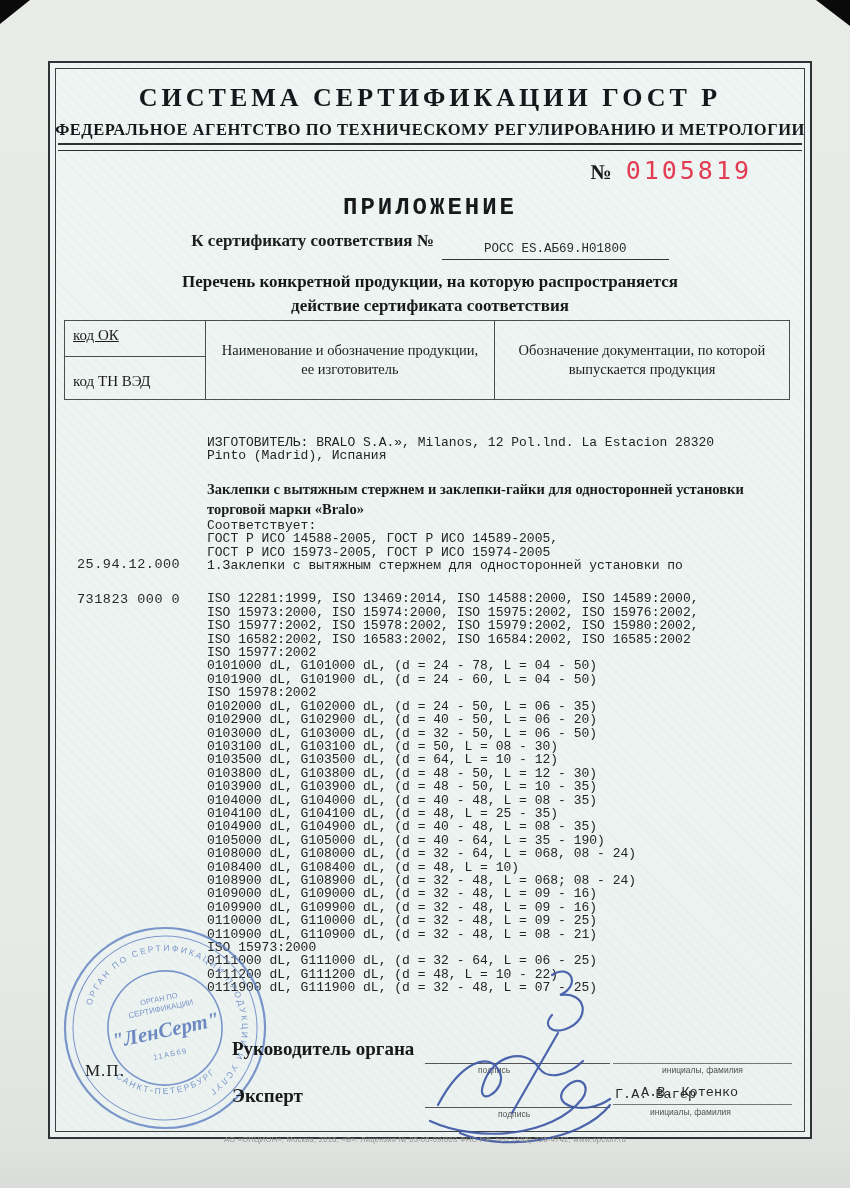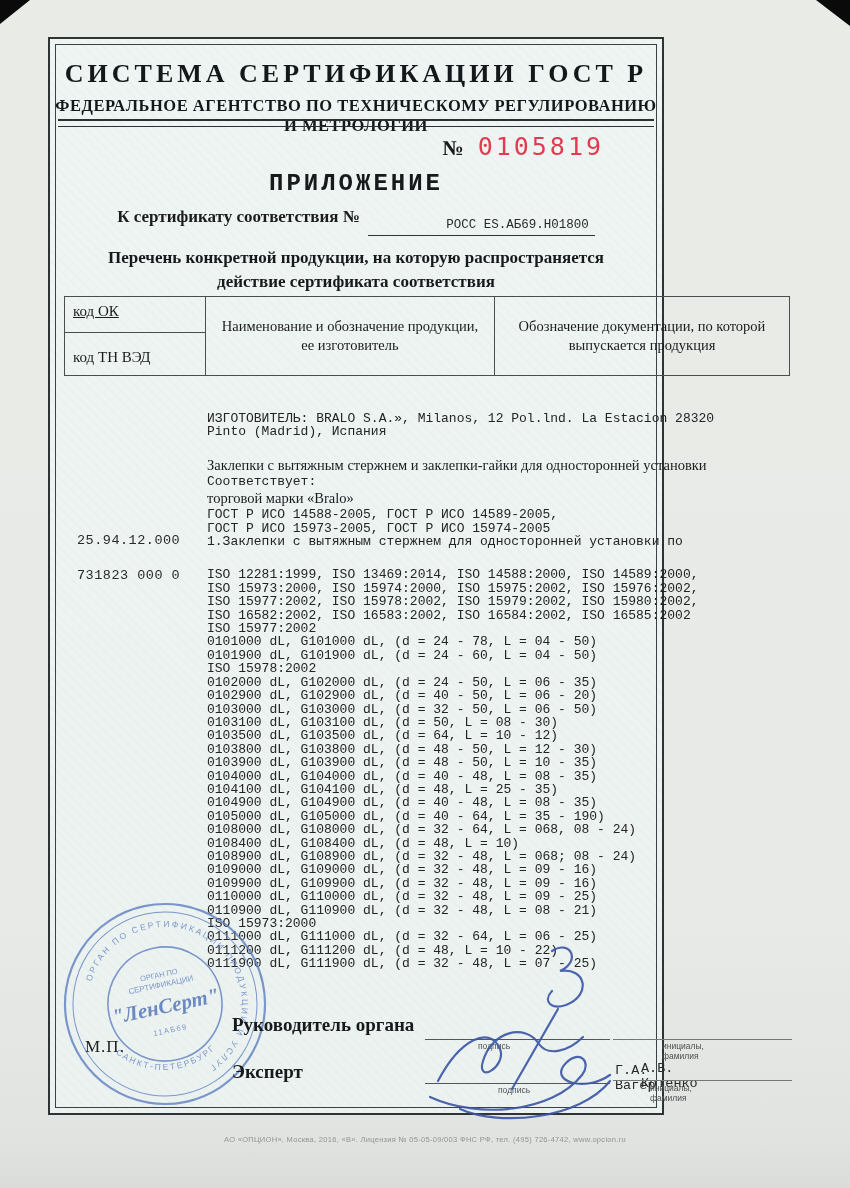--- a/index.html
+++ b/index.html
@@ -6,58 +6,58 @@
   body{
     width:850px;height:1188px;position:relative;overflow:hidden;
     background:linear-gradient(180deg,#e9ebe7 0%,#e7eae6 78%,#e0e3df 96%,#d9dcd8 100%);
     font-family:"Liberation Serif", serif;color:#1c1c1c;
   }
   .corner{position:absolute;width:0;height:0;z-index:5;}
   .corner.tl{left:0;top:0;border-top:24px solid #0a0a0a;border-right:30px solid transparent;}
   .corner.tr{right:0;top:0;border-top:26px solid #0a0a0a;border-left:34px solid transparent;}
   
   .sheet{
-    position:absolute;left:48px;top:37px;width:616px;height:1078px;
+    position:absolute;left:48px;top:61px;width:764px;height:1078px;
     background:
       repeating-linear-gradient(45deg, rgba(140,190,200,0.045) 0 2px, rgba(255,255,255,0) 2px 7px),
       linear-gradient(180deg,#eff5f3 0%,#ecf2f0 100%);
     border:2.5px solid #2f3335;box-sizing:border-box;
   }
   .inner-frame{position:absolute;left:5px;top:5px;right:5px;bottom:5px;border:1.5px solid #3c4043;pointer-events:none;}
   .abs{position:absolute;}
   
   .title-block{left:0;top:20px;width:100%;text-align:center;}
   .h-title{font-size:26px;font-weight:bold;letter-spacing:4px;color:#15181a;}
   .h-sub{font-size:16.5px;font-weight:bold;letter-spacing:.5px;margin-top:7px;color:#15181a;}
   .rule{left:8px;right:8px;top:80px;height:5px;border-top:2.5px solid #2c3032;border-bottom:1px solid #2c3032;}
   .serial{top:93px;right:58px;display:flex;align-items:baseline;gap:14px;}
   .serial .no{font-size:21px;font-weight:bold;color:#1b1b1b;}
   .serial .digits{font-family:"DejaVu Sans Mono", monospace;font-size:25px;letter-spacing:3px;color:#e23b52;}
   .doc-title{left:0;top:131px;width:100%;text-align:center;font-size:24px;font-weight:bold;letter-spacing:3px;color:#17191b;font-family:Liberation Mono, monospace;}
   .ref-row{left:0;top:168px;width:100%;text-align:center;}
   .ref-label{font-size:17px;font-weight:bold;}
   .ref-value{display:inline-block;vertical-align:-6px;margin-left:8px;min-width:215px;border-bottom:1.5px solid #333;
-    font-family:"Liberation Mono", monospace;font-size:12.5px;padding:0 6px 3px 6px;text-align:right;color:#2a2a2a;}
+    font-family:"Liberation Mono", monospace;font-size:12.5px;padding:0 6px 3px 6px;text-align:center;color:#2a2a2a;}
   .list-heading{left:0;top:207px;width:100%;text-align:center;font-size:17px;font-weight:bold;line-height:24px;color:#17191b;}
   
   .ptable{left:14px;top:257px;width:726px;height:80px;border:1.2px solid #4a4e50;box-sizing:border-box;display:flex;}
   .ptable .c1{width:141px;border-right:1.2px solid #4a4e50;display:flex;flex-direction:column;box-sizing:border-box;}
   .ptable .c1 .cell{flex:1;padding:6px 0 0 8px;font-size:15px;box-sizing:border-box;}
   .ptable .c1 .cell.first{border-bottom:1.2px solid #4a4e50;flex:0 0 36px;text-decoration:underline;}
   .ptable .c1 .cell.second{padding-top:16px;}
   .ptable .c2{width:289px;border-right:1.2px solid #4a4e50;box-sizing:border-box;}
   .ptable .c2,.ptable .c3{display:flex;align-items:center;justify-content:center;text-align:center;font-size:14.5px;line-height:19px;padding:0 10px;}
   .ptable .c3{flex:1;}
   
   .code-val{font-family:"Liberation Mono", monospace;font-size:13.5px;color:#2a2a2a;letter-spacing:.5px;}
   .code1{left:27px;top:494px;}
   .code2{left:27px;top:529px;}
   .content{left:157px;top:373px;width:580px;font-family:"Liberation Mono", monospace;font-size:13px;line-height:13.4px;color:#242424;}
   .content .line{white-space:pre;}
-  .content .sb{font-family:"Liberation Serif", serif;font-weight:normal;font-size:14.5px;line-height:20px;color:#1a1c1e;}
+  .content .sb{font-family:"Liberation Serif", serif;font-weight:bold;font-size:14.5px;line-height:20px;color:#1a1c1e;}
   .content .gap1{margin-top:16px;}
   .content .gap2{margin-top:20px;}
   
   .stamp{left:8px;top:858px;opacity:.78;}
   .mp{left:35px;top:998px;font-size:17px;letter-spacing:1px;color:#222;}
   .role{font-size:19px;font-weight:bold;color:#17191b;}
   .role.head{left:182px;top:975px;}
   .role.expert{left:182px;top:1022px;}
   .sig-line{border-bottom:1.2px solid #555;height:1px;}
   .sig-line.l1{left:375px;top:999px;width:185px;}
@@ -119,22 +119,22 @@
   </div>
 
   <div class="abs code-val code1">25.94.12.000</div>
   <div class="abs code-val code2">731823 000 0</div>
 
   <div class="abs content">
 
   <div class="line">ИЗГОТОВИТЕЛЬ: BRALO S.A.», Milanos, 12 Pol.lnd. La Estacion 28320</div>
       <div class="line">Pinto (Madrid), Испания</div>
       <div class="line sb gap1">Заклепки с вытяжным стержнем и заклепки-гайки для односторонней установки</div>
+      <div class="line sb">торговой марки «Bralo»</div>
       <div class="line">Соответствует:</div>
-      <div class="line sb">торговой марки «Bralo»</div>
       <div class="line">ГОСТ Р ИСО 14588-2005, ГОСТ Р ИСО 14589-2005,</div>
       <div class="line">ГОСТ Р ИСО 15973-2005, ГОСТ Р ИСО 15974-2005</div>
       <div class="line">1.Заклепки с вытяжным стержнем для односторонней установки по</div>
       <div class="line gap2">ISO 12281:1999, ISO 13469:2014, ISO 14588:2000, ISO 14589:2000,</div>
       <div class="line">ISO 15973:2000, ISO 15974:2000, ISO 15975:2002, ISO 15976:2002,</div>
       <div class="line">ISO 15977:2002, ISO 15978:2002, ISO 15979:2002, ISO 15980:2002,</div>
       <div class="line">ISO 16582:2002, ISO 16583:2002, ISO 16584:2002, ISO 16585:2002</div>
       <div class="line">ISO 15977:2002</div>
       <div class="line">0101000 dL, G101000 dL, (d = 24 - 78, L = 04 - 50)</div>
       <div class="line">0101900 dL, G101900 dL, (d = 24 - 60, L = 04 - 50)</div>

